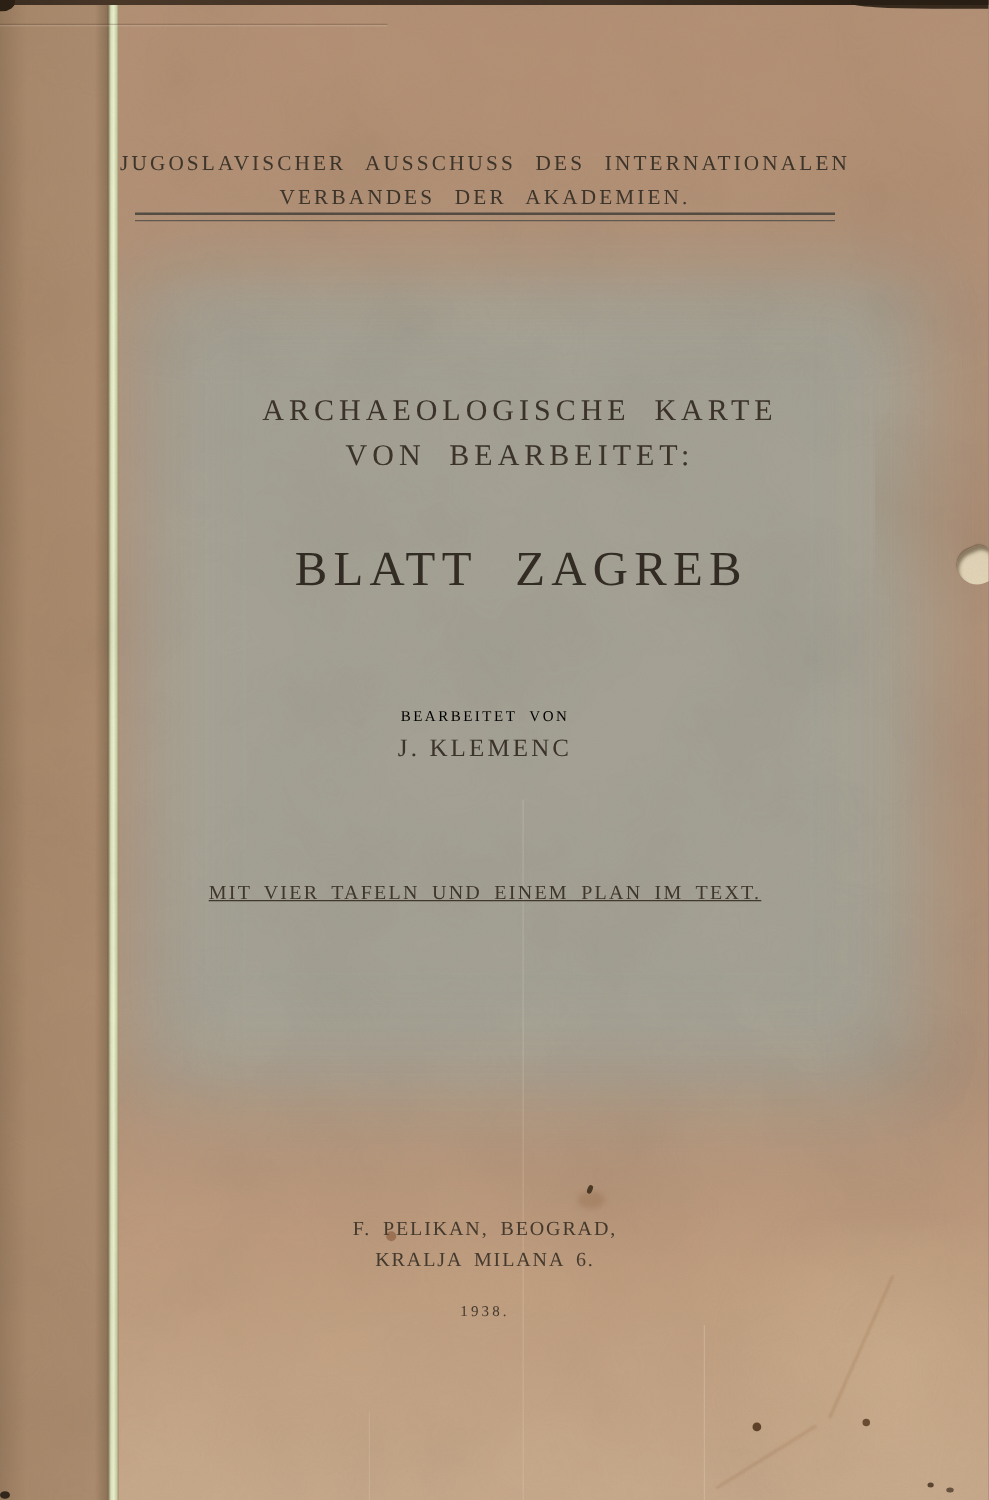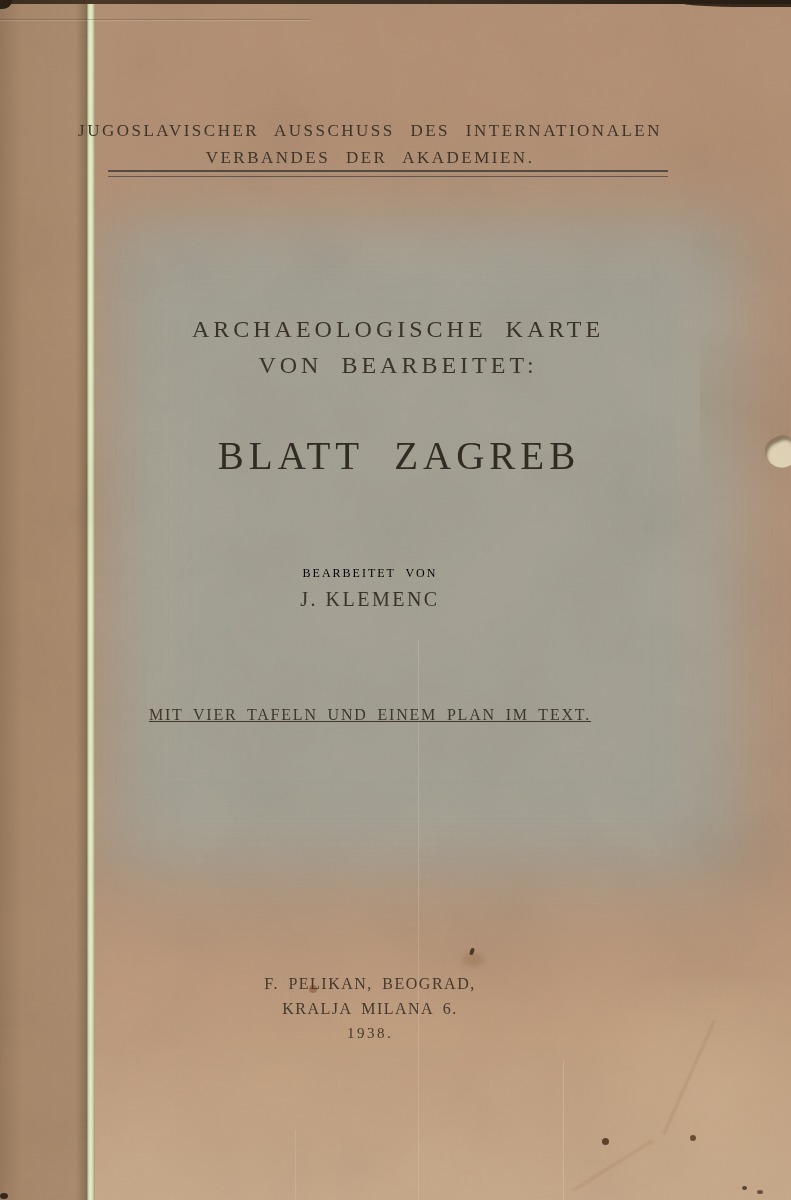--- a/index.html
+++ b/index.html
@@ -70,31 +70,31 @@
   .wormhole2{left:690px;top:1135px;width:6px;height:6px;background:#5c3d22;border-radius:50%;opacity:.85;}
   .fox-dot1{left:309px;top:985px;width:8px;height:8px;background:var(--stain-brown);border-radius:50%;opacity:.6;}
   .fox-smudge{left:462px;top:953px;width:22px;height:14px;background:rgba(140,90,50,.22);border-radius:50%;filter:blur(2px);}
   .fox-speck{left:470px;top:948px;width:4px;height:7px;background:#3a2a18;border-radius:40%;transform:rotate(20deg);opacity:.85;}
 
   
   .noise{left:0;top:0;mix-blend-mode:multiply;opacity:.5;}
   .mottle{left:0;top:0;mix-blend-mode:multiply;opacity:.55;}
 
   
-  .txt{position:absolute;left:74px;width:592px;text-align:center;color:var(--ink);pointer-events:none;}
+  .txt{position:absolute;left:92px;width:592px;text-align:center;color:var(--ink);pointer-events:none;}
   .committee{top:117px;font-size:17px;line-height:27px;letter-spacing:2.5px;word-spacing:9px;color:#3e352b;}
   .double-rule{position:absolute;left:108px;top:170px;width:560px;height:4px;
     border-top:2px solid #45403a;border-bottom:1px solid #55504a;opacity:.85;}
   .series{top:311px;font-size:24px;line-height:36px;letter-spacing:4px;word-spacing:9px;color:#3c342b;padding-left:28px;}
   .main-title{top:433px;font-size:39px;letter-spacing:5px;word-spacing:16px;color:#332c24;padding-left:29px;}
   .byline-label{top:566px;font-size:12px;letter-spacing:2px;word-spacing:5px;color:#000000;}
   .author{top:588px;font-size:20px;letter-spacing:2.5px;color:#3c342b;}
   .note{top:706px;font-size:16px;letter-spacing:1.8px;word-spacing:4px;color:#41382d;text-decoration:underline;}
   .publisher{top:971px;font-size:16px;line-height:25px;letter-spacing:1.5px;word-spacing:4px;color:#453a2e;}
-  .publisher .year{font-size:15px;letter-spacing:2.5px;}
+  .publisher .year{font-size:12px;letter-spacing:2.5px;margin-top:16px;}
 </style>
 </head>
 <body>
 
 <div class="frame">
 
   <div class="layer gray-label-soft"></div>
   <div class="layer gray-label"></div>
   <div class="layer top-warm"></div>
   <div class="layer bottom-warm"></div>

